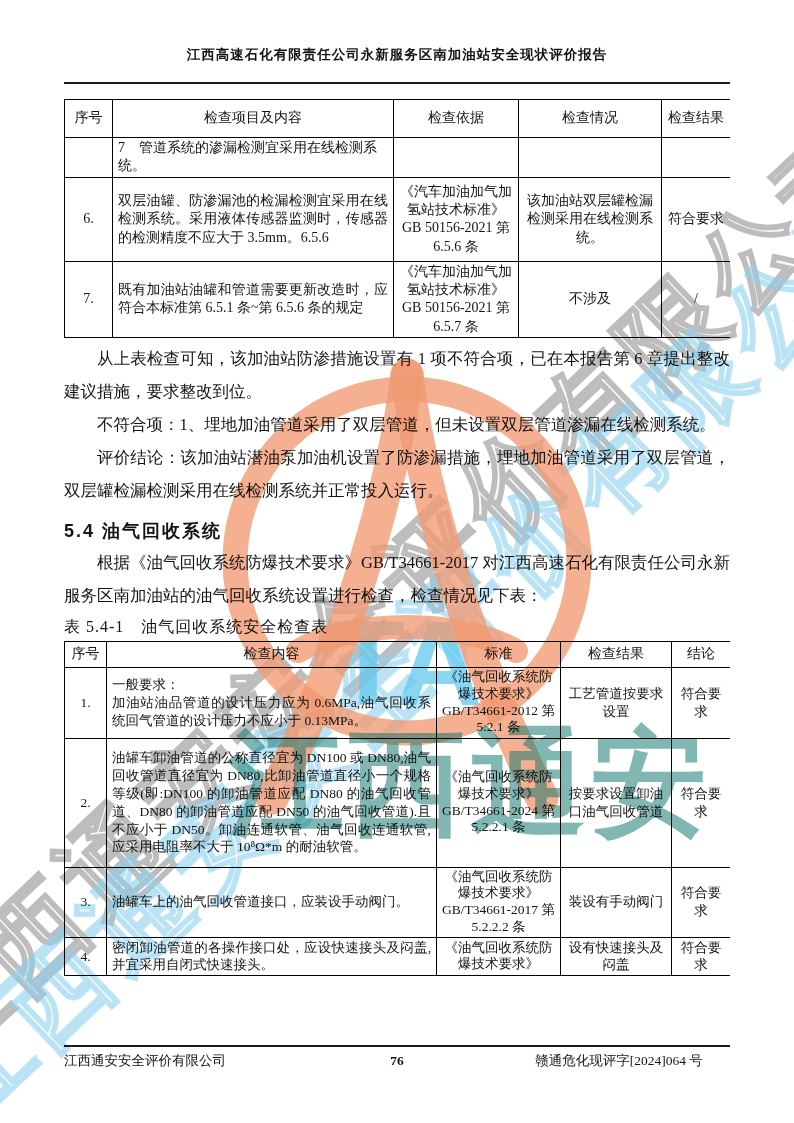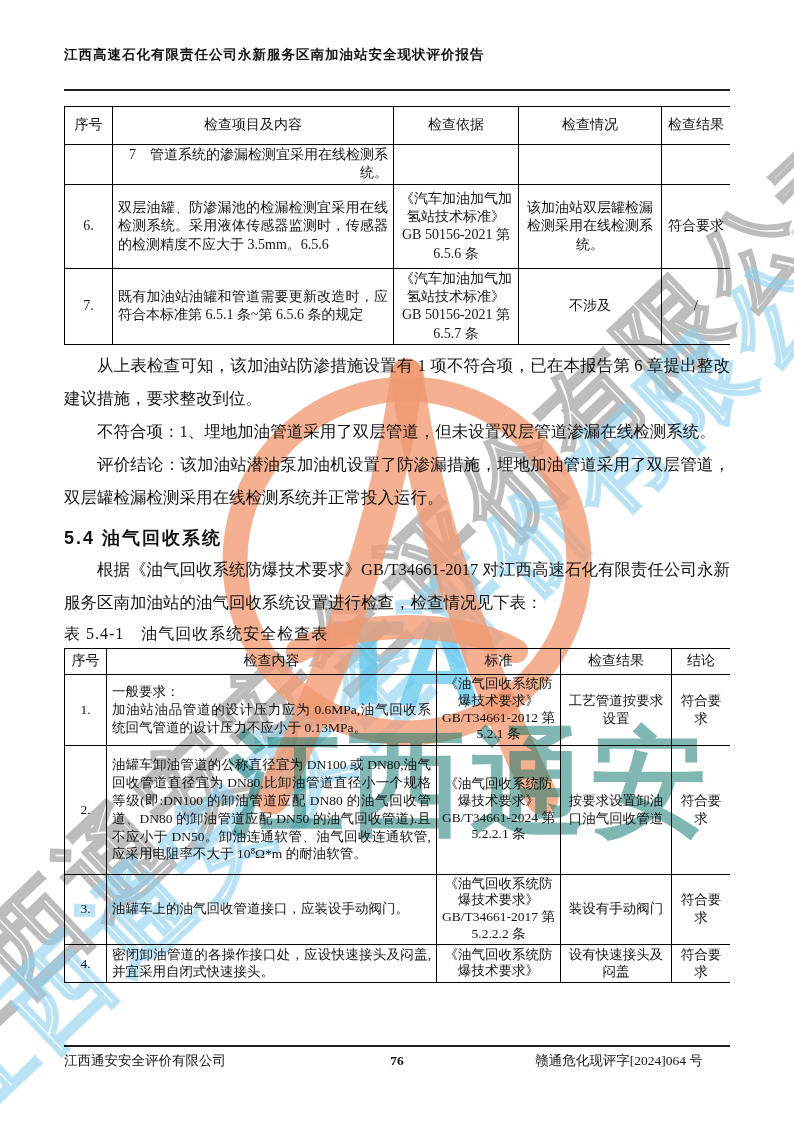--- a/index.html
+++ b/index.html
@@ -5,31 +5,31 @@
   * { margin:0; padding:0; box-sizing:border-box; }
   html,body { background:#e8e8e8; }
   .page {
     position:relative; width:794px; height:1123px; margin:0 auto;
     background:#ffffff; overflow:hidden;
     font-family:"Liberation Serif","DejaVu Serif",serif;
     color:#141414;
   }
   .content { position:absolute; left:64px; top:46px; width:666px; height:990px; overflow:hidden; z-index:1; }
 
-  .doc-header { font-size:13.5px; font-weight:bold; letter-spacing:1px;
-    padding-bottom:25px; border-bottom:2px solid #1c1c1c; }
+  .doc-header { text-align:center; font-size:13.5px; font-weight:bold; letter-spacing:1px;
+    padding-bottom:18px; border-bottom:2px solid #1c1c1c; }
 
   table { border-collapse:collapse; table-layout:fixed; width:666px; }
   td, th { border:1px solid #000; font-size:14px; line-height:1.32; padding:1px 5px;
     text-align:center; vertical-align:middle; font-weight:normal; overflow:hidden;margin-left:32px; }
   table.t1 { margin-top:15px; border:1.5px solid #000; }
   table.t2 { border:1.5px solid #000; border-bottom:1px solid #000; }
   .t1 th, .t2 th { font-size:14px; }
   .cell-content { text-align:justify; text-align-last:auto; }
-  .cell-content-center { text-align:right; }
+  .cell-content-center { text-align:left; }
   .t2 td { font-size:13.5px; }
   .t2 .std { font-size:13.5px; line-height:1.24; }
   .t1 .std { line-height:1.3; }
 
   .para { font-size:16.5px; line-height:33px; text-align:justify; text-indent:2em; }
   .p1 { margin-top:4px; }
   .section-heading { font-size:18px; font-weight:bold; line-height:30px; margin-top:9px;
     font-family:"Liberation Sans","DejaVu Sans",sans-serif; letter-spacing:2px; }
   .caption { text-align:left; font-size:16px; margin-top:5px; margin-bottom:3px; letter-spacing:1px; }
 

